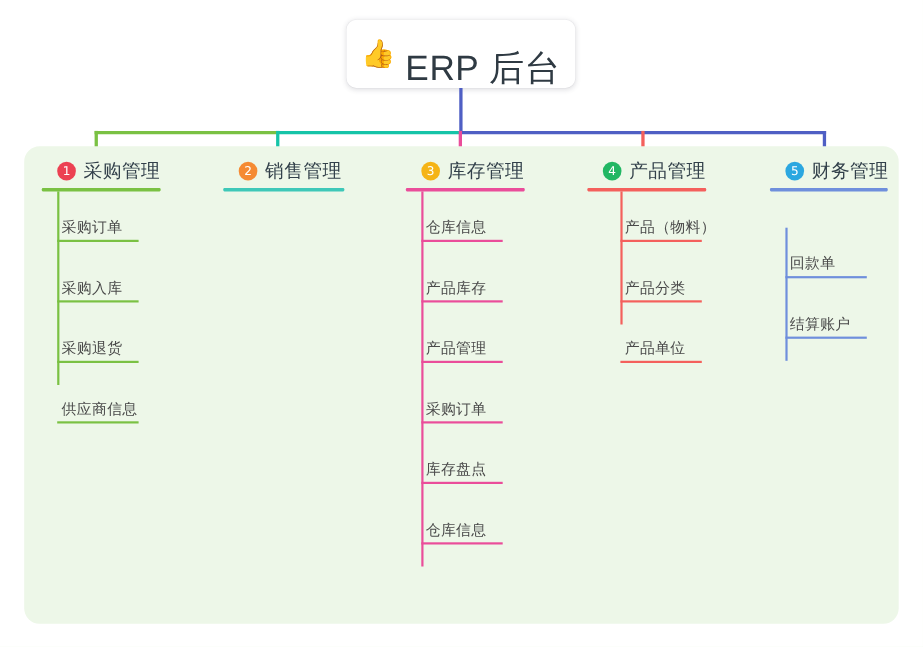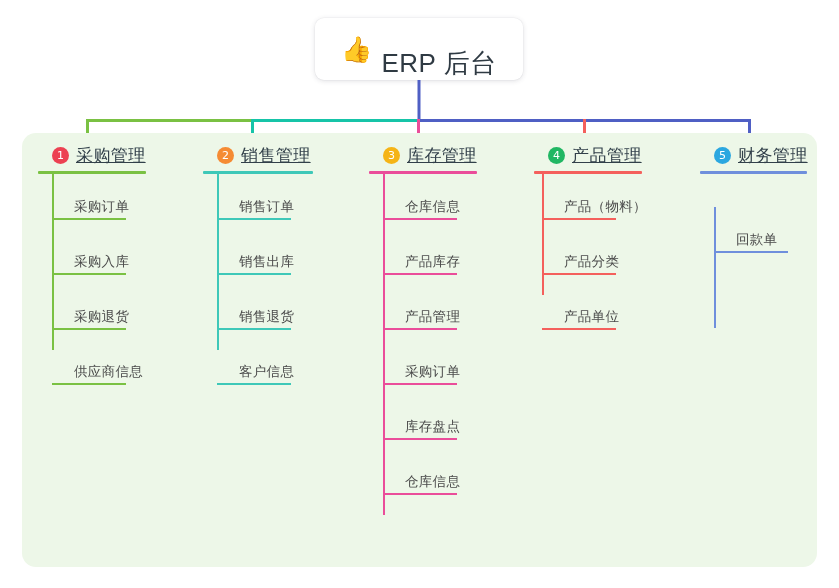--- a/index.html
+++ b/index.html
@@ -14,21 +14,21 @@
   
   .title-card{
     position:absolute;left:315px;top:18px;width:208px;height:62px;
     background:#ffffff;border-radius:9px;
     box-shadow:0 1px 5px rgba(60,64,80,.16), 0 0 0 .5px rgba(60,64,80,.05);
     display:flex;align-items:center;justify-content:center;gap:9px;
     box-sizing:border-box;
   }
   .title-emoji{font-size:25px;line-height:1;display:block;}
   .title-text{
-    font-size:26px;color:#2f3a43;letter-spacing:.5px;white-space:nowrap;margin-top:28px;
+    font-size:32px;color:#2f3a43;letter-spacing:.5px;white-space:nowrap;margin-top:28px;
   }
 
   
   #wires{position:absolute;left:0;top:0;width:839px;height:588px;}
 
   
   .panel{
     position:absolute;left:22px;top:133px;width:795px;height:434px;
     background:#edf7e8;border-radius:14px;
   }
@@ -37,31 +37,31 @@
   .col{position:absolute;top:143px;}
   .col-head{
     display:flex;align-items:center;gap:7px;height:24px;
     padding-left:14px;margin-bottom:4px;
   }
   .badge{
     width:17px;height:17px;border-radius:50%;
     color:#fff;font-size:11px;line-height:17px;text-align:center;
     flex:0 0 auto;font-family:"DejaVu Sans",sans-serif;
   }
-  .col-title{font-size:17px;color:#32404a;white-space:nowrap;letter-spacing:.4px;text-decoration:underline;}
+  .col-title{font-size:17px;color:#32404a;white-space:nowrap;letter-spacing:.4px;}
   .head-rule{height:3px;border-radius:1px;}
 
   .leaves{position:relative;}
   .spine{position:absolute;left:0;top:0;width:2px;}
   .leaf{
     position:relative;height:55px;box-sizing:border-box;
     margin-left:0;
   }
   .leaf-label{
-    position:absolute;left:22px;bottom:13px;
+    position:absolute;left:4px;bottom:13px;
     font-size:13.5px;color:#4a4a4a;white-space:nowrap;letter-spacing:.3px;
   }
   .leaf-rule{
     position:absolute;left:0;bottom:9px;height:2px;
   }
 </style>
 </head>
 <body>
 
 <div id="root">
@@ -114,39 +114,20 @@
             <div class="leaf-rule" style="background: rgb(122, 193, 67); width: 74px;"></div>
           </div>
         </div>
       </div>
       <div class="col" style="left: 203px;">
         <div class="col-head">
           <span class="badge" style="background: rgb(245, 139, 51);">2</span>
           <span class="col-title">销售管理</span>
         </div>
         <div class="head-rule" style="background: rgb(62, 200, 184); width: 110px;"></div>
-        <div class="leaves" style="height: 220px; margin-left: 14px;">
-          <div class="spine" style="background: rgb(62, 200, 184); height: 176px;"></div>
-          <div class="leaf">
-            <span class="leaf-label">销售订单</span>
-            <div class="leaf-rule" style="background: rgb(62, 200, 184); width: 74px;"></div>
-          </div>
-          <div class="leaf">
-            <span class="leaf-label">销售出库</span>
-            <div class="leaf-rule" style="background: rgb(62, 200, 184); width: 74px;"></div>
-          </div>
-          <div class="leaf">
-            <span class="leaf-label">销售退货</span>
-            <div class="leaf-rule" style="background: rgb(62, 200, 184); width: 74px;"></div>
-          </div>
-          <div class="leaf">
-            <span class="leaf-label">客户信息</span>
-            <div class="leaf-rule" style="background: rgb(62, 200, 184); width: 74px;"></div>
-          </div>
-        </div>
       </div>
       <div class="col" style="left: 369px;">
         <div class="col-head">
           <span class="badge" style="background: rgb(245, 180, 22);">3</span>
           <span class="col-title">库存管理</span>
         </div>
         <div class="head-rule" style="background: rgb(234, 77, 154); width: 108px;"></div>
         <div class="leaves" style="height: 385px; margin-left: 14px;">
           <div class="spine" style="background: rgb(234, 77, 154); height: 341px;"></div>
           <div class="leaf">
@@ -174,21 +155,21 @@
             <div class="leaf-rule" style="background: rgb(234, 77, 154); width: 74px;"></div>
           </div>
         </div>
       </div>
       <div class="col" style="left: 534px;">
         <div class="col-head">
           <span class="badge" style="background: rgb(33, 183, 99);">4</span>
           <span class="col-title">产品管理</span>
         </div>
         <div class="head-rule" style="background: rgb(244, 96, 92); width: 108px;"></div>
-        <div class="leaves" style="height: 165px; margin-left: 8px;">
+        <div class="leaves" style="height: 165px; margin-left: 30px;">
           <div class="spine" style="background: rgb(244, 96, 92); height: 121px;"></div>
           <div class="leaf">
             <span class="leaf-label">产品（物料）</span>
             <div class="leaf-rule" style="background: rgb(244, 96, 92); width: 74px;"></div>
           </div>
           <div class="leaf">
             <span class="leaf-label">产品分类</span>
             <div class="leaf-rule" style="background: rgb(244, 96, 92); width: 74px;"></div>
           </div>
           <div class="leaf">
@@ -202,17 +183,21 @@
           <span class="badge" style="background: rgb(43, 167, 224);">5</span>
           <span class="col-title">财务管理</span>
         </div>
         <div class="head-rule" style="background: rgb(111, 143, 220); width: 107px;"></div>
         <div class="leaves" style="height: 165px; margin-left: 14px; margin-top: 33px;">
           <div class="spine" style="background: rgb(111, 143, 220); height: 121px;"></div>
           <div class="leaf">
             <span class="leaf-label">回款单</span>
             <div class="leaf-rule" style="background: rgb(111, 143, 220); width: 74px;"></div>
           </div>
+          <div class="leaf">
+            <span class="leaf-label">结算账户</span>
+            <div class="leaf-rule" style="background: rgb(111, 143, 220); width: 74px;"></div>
+          </div>
         </div>
       </div>
     </div>
 
 </div>
 
 </body></html>

